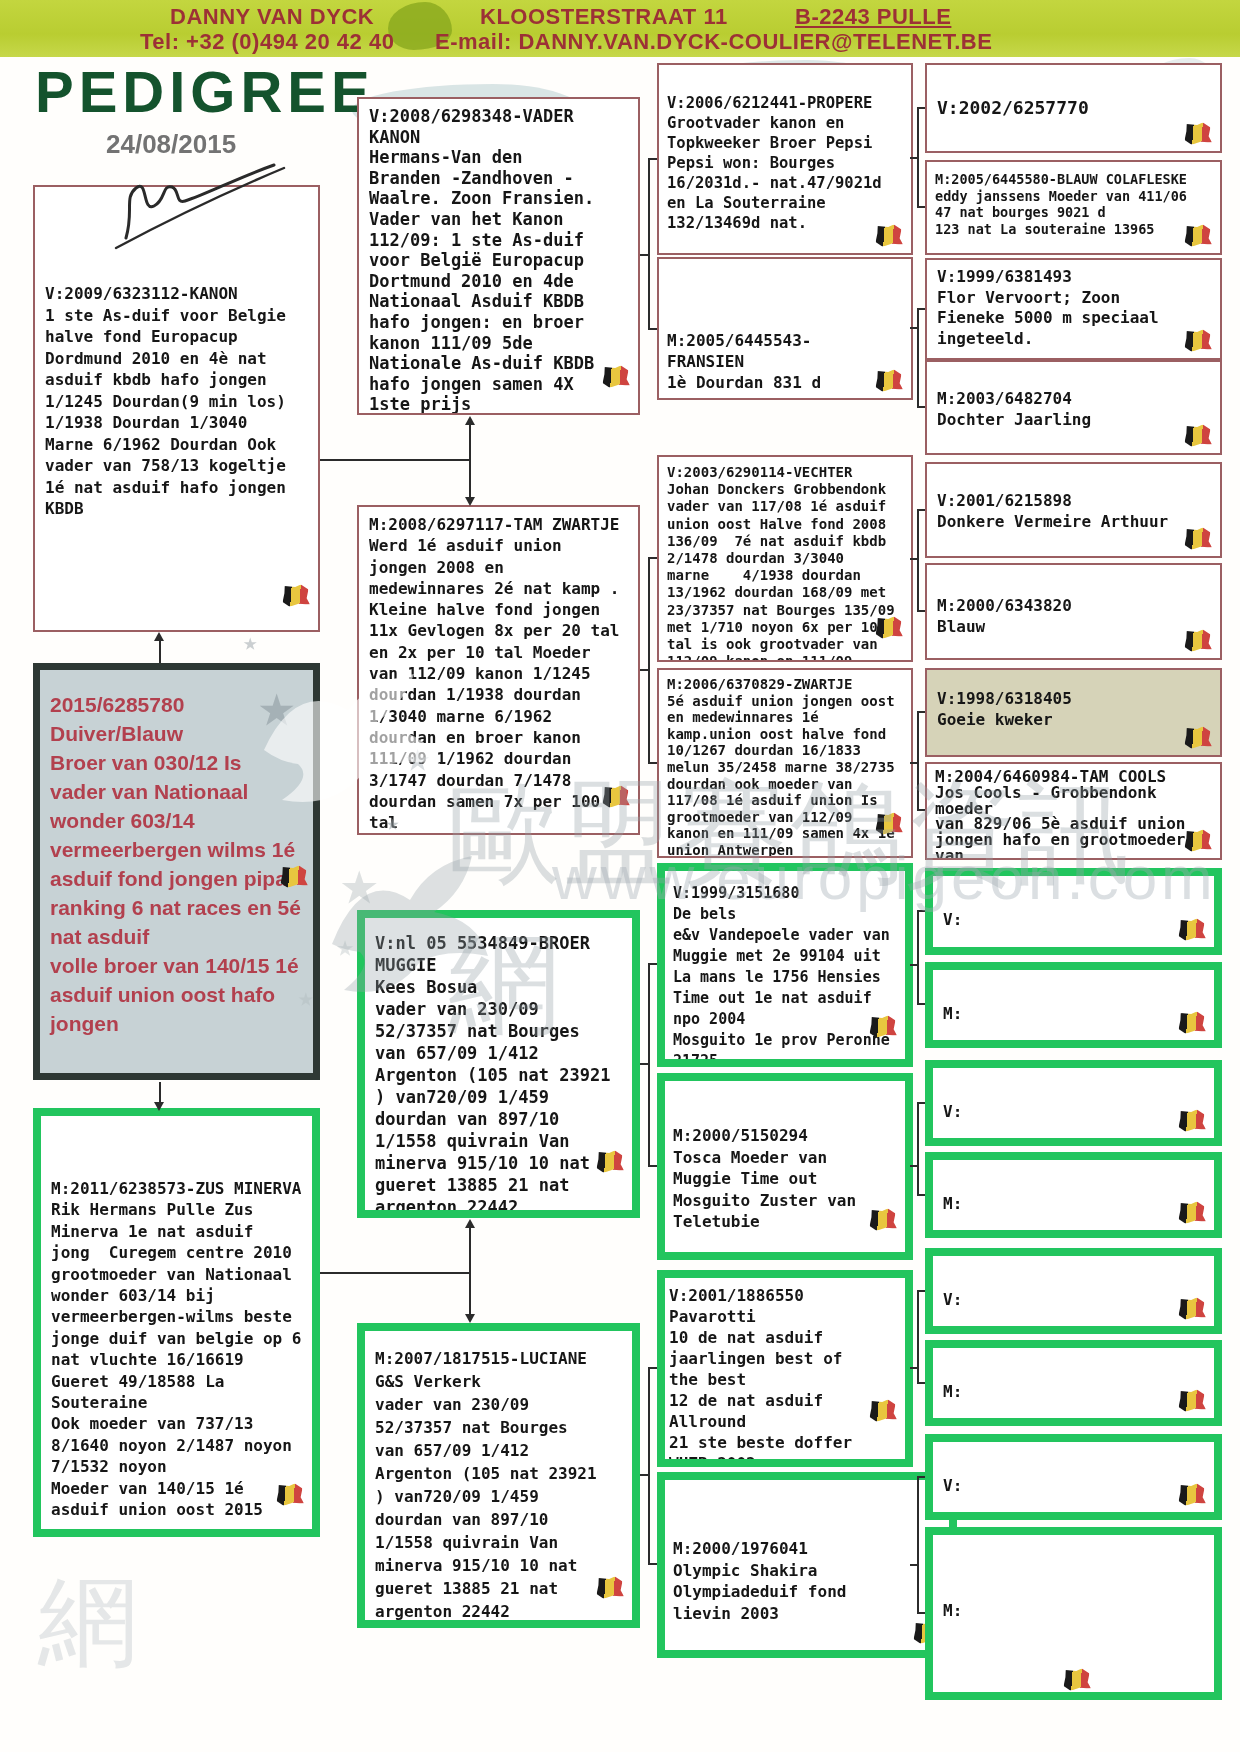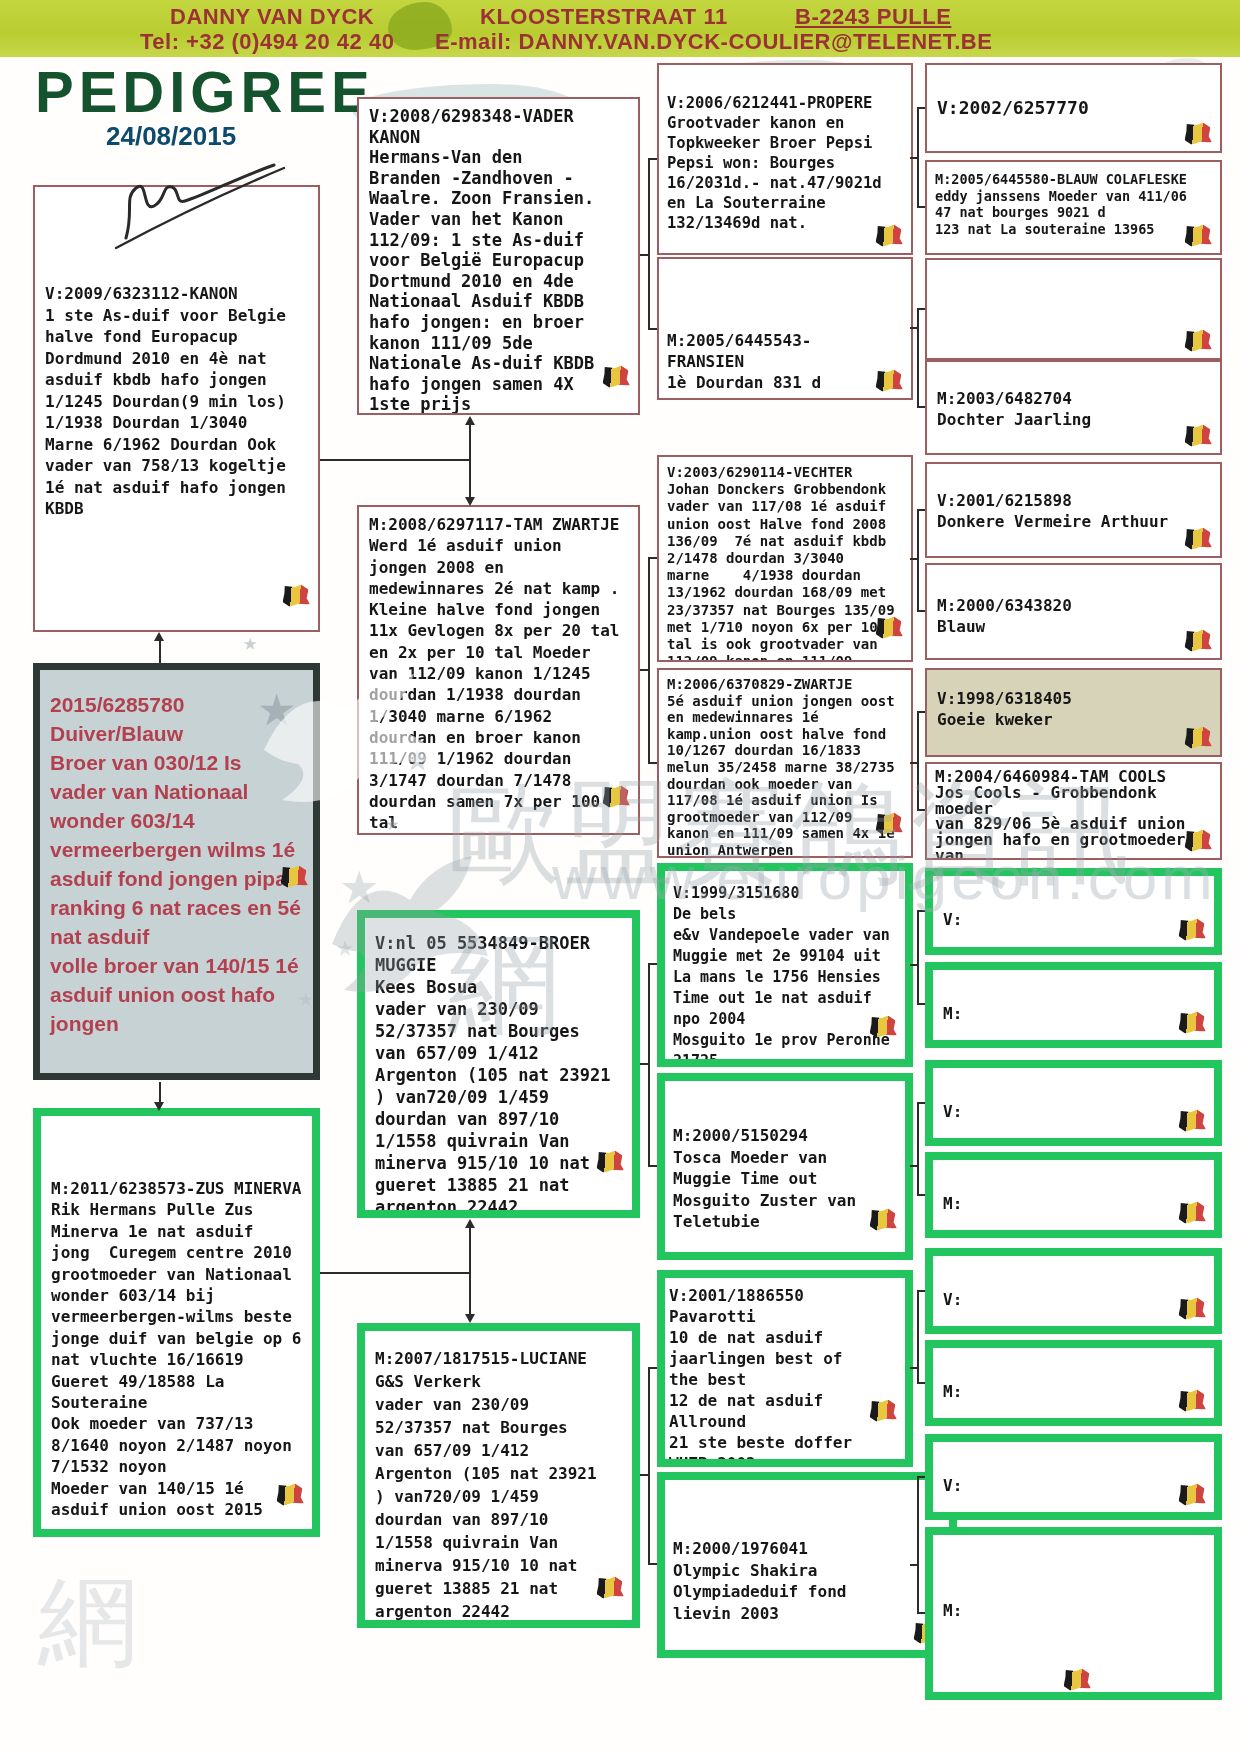--- a/index.html
+++ b/index.html
@@ -12,22 +12,22 @@
   #bn-name{left:170px;top:5px;}
   #bn-street{left:452px;top:5px;margin-left:28px;}
   #bn-city{left:795px;top:5px;text-decoration:underline;}
   #bn-tel{left:140px;top:30px;}
   #bn-email{left:435px;top:30px;}
   #banner-blob{position:absolute;left:388px;top:2px;width:64px;height:48px;background:#86a51c;
           border-radius:58% 42% 60% 40%/55% 60% 40% 45%;opacity:.75;}
   
   #title{position:absolute;left:35px;top:62px;font:700 58px/60px "Liberation Sans",sans-serif;
          color:#14532d;letter-spacing:5px;z-index:2;}
-  #pdate{position:absolute;left:106px;top:122px;font:700 26px/28px "Liberation Sans",sans-serif;
-         color:#0c4a6e;z-index:2;}
+  #pdate{position:absolute;left:106px;top:130px;font:700 26px/28px "Liberation Sans",sans-serif;
+         color:#737373;z-index:2;}
   #sig{position:absolute;left:112px;top:158px;z-index:4;}
   
   .smudge{position:absolute;background:#b9cfd2;border-radius:60% 40% 55% 45%/50% 60% 40% 50%;z-index:1;}
   #sm1{left:352px;top:84px;width:235px;height:52px;opacity:.55;}
   #sm2{left:660px;top:60px;width:245px;height:62px;opacity:.5;}
   #sm3{left:1028px;top:63px;width:62px;height:44px;opacity:.4;}
   #sm4{left:1146px;top:58px;width:72px;height:50px;opacity:.35;}
   
   .wm{position:absolute;z-index:6;pointer-events:none;font-family:"DejaVu Sans",sans-serif;}
   #wm-cn{left:448px;top:758px;font-size:112px;color:rgba(150,162,168,.34);letter-spacing:2px;}
@@ -365,20 +365,24 @@
     <span class="flag"></span>
   </div>
   <div class="pbox red" id="b-colafleske">
     <div class="btxt mono">M:2005/6445580-BLAUW COLAFLESKE
 eddy janssens Moeder van 411/06
 47 nat bourges 9021 d
 123 nat La souteraine 13965</div>
     <span class="flag"></span>
   </div>
   <div class="pbox red" id="b-flor">
+    <div class="btxt mono">V:1999/6381493
+Flor Vervoort; Zoon
+Fieneke 5000 m speciaal
+ingeteeld.</div>
     <span class="flag"></span>
   </div>
   <div class="pbox red" id="b-dochter">
     <div class="btxt mono">M:2003/6482704
 Dochter Jaarling</div>
     <span class="flag"></span>
   </div>
   <div class="pbox red" id="b-donkere">
     <div class="btxt mono">V:2001/6215898
 Donkere Vermeire Arthuur</div>

